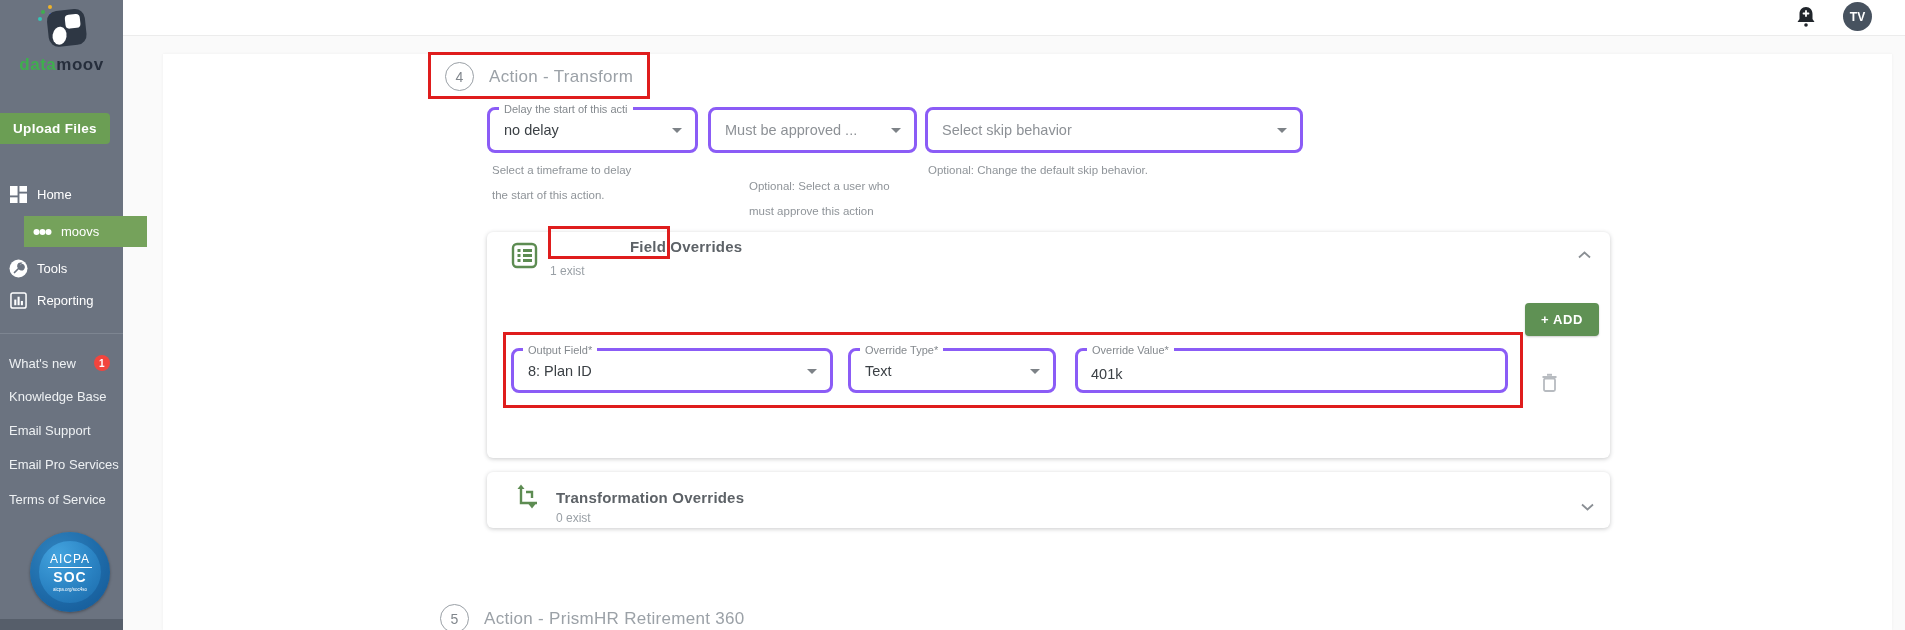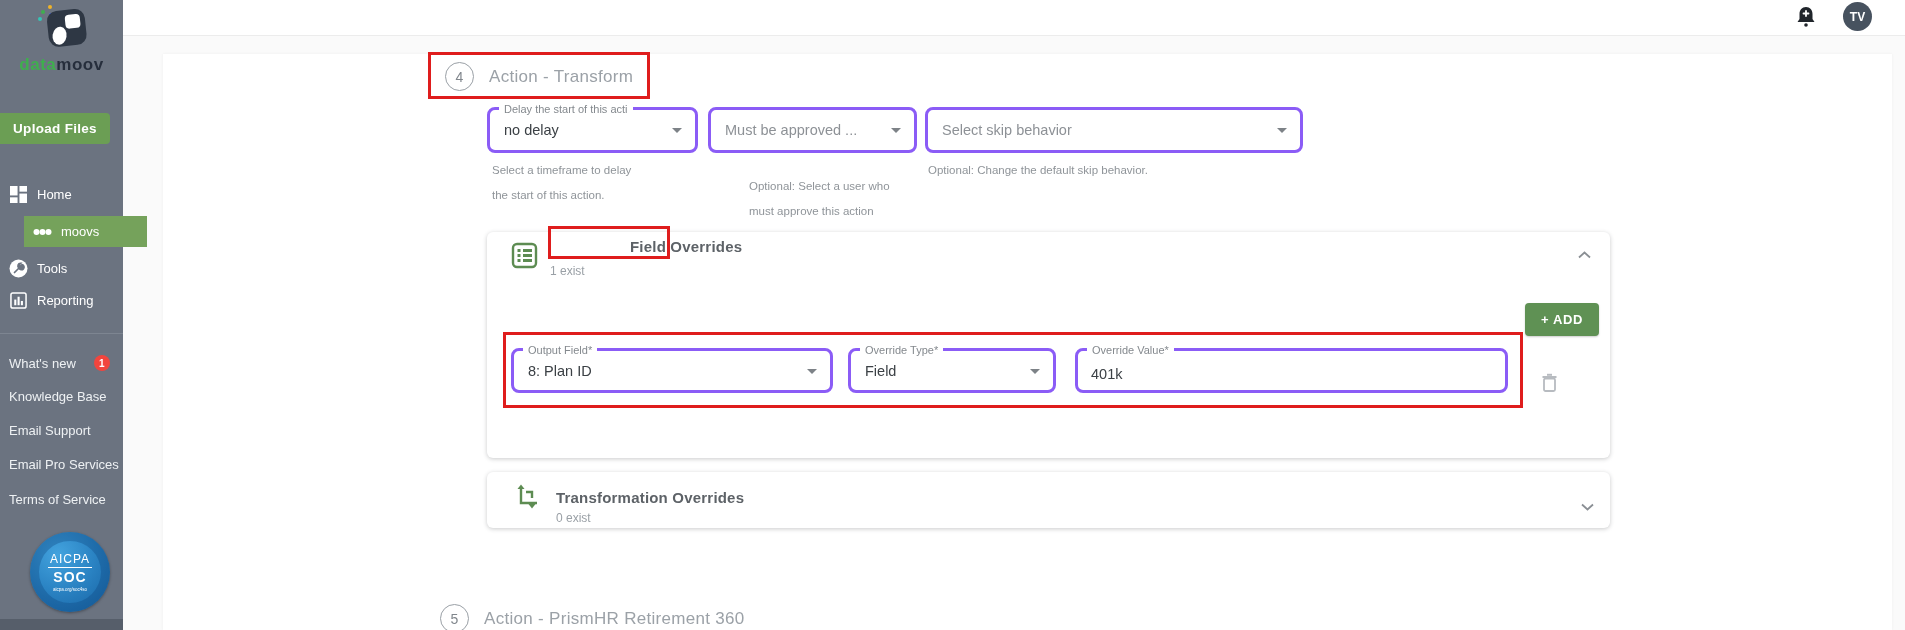--- a/index.html
+++ b/index.html
@@ -224,21 +224,21 @@
 
 <div class="redbox" style="left:503px; top:332px; width:1020px; height:76px;"></div>
 
 <div class="nfield" style="left:511px; top:348px; width:322px; height:45px;">
   <span class="lbl">Output Field*</span>
   <span class="val">8: Plan ID</span>
   <span class="caret"></span>
 </div>
 <div class="nfield" style="left:848px; top:348px; width:208px; height:45px;">
   <span class="lbl">Override Type*</span>
-  <span class="val">Field</span>
+  <span class="val">Text</span>
   <span class="caret"></span>
 </div>
 <div class="nfield" style="left:1075px; top:348px; width:433px; height:45px;">
   <span class="lbl">Override Value*</span>
   <input class="ov-input" value="401k" style="">
 </div>
 
 <span class="trash">
   <svg width="17" height="20" viewBox="0 0 17 20">
     <rect x="3" y="5.5" width="11" height="12.5" rx="1.5" fill="none" stroke="#b7bbc0" stroke-width="1.8"></rect>

